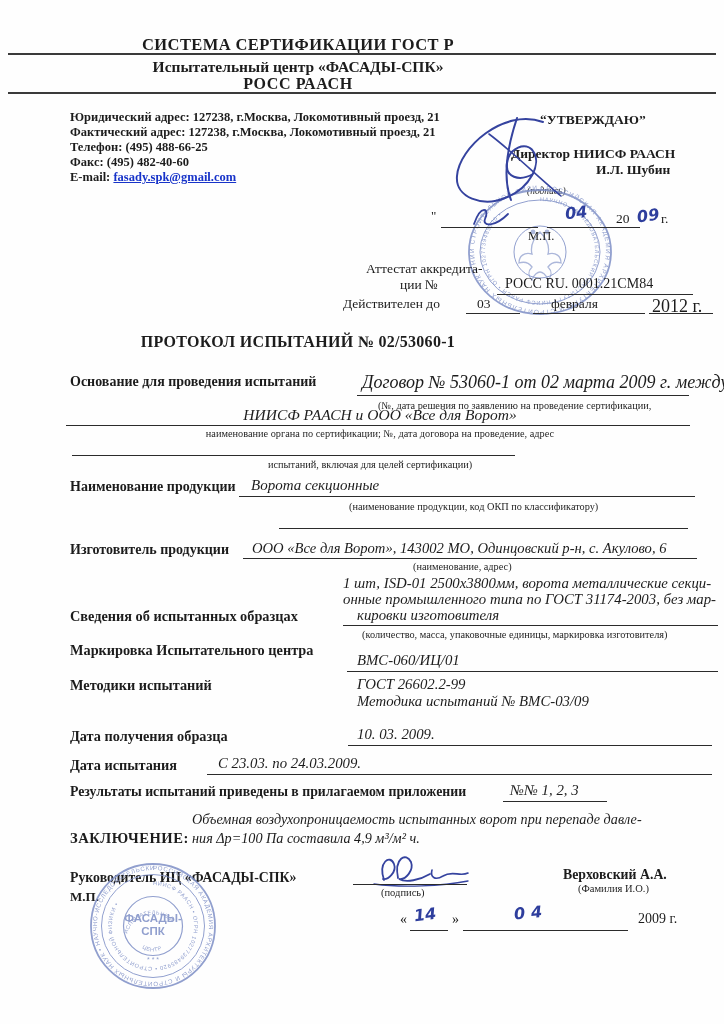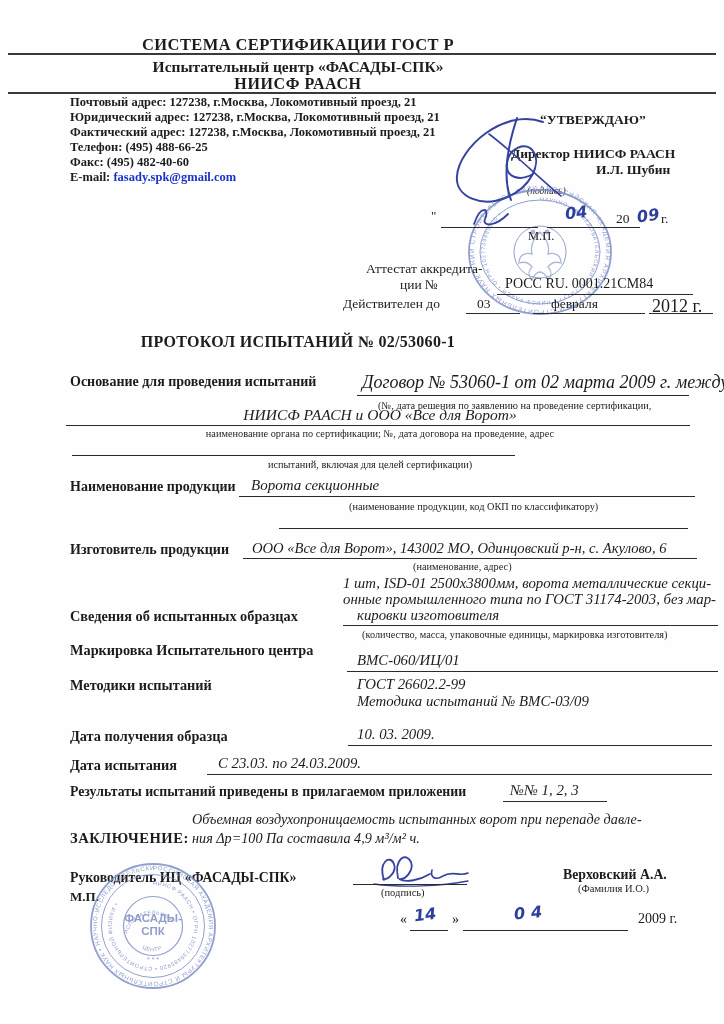--- a/index.html
+++ b/index.html
@@ -6,38 +6,37 @@
   #page{position:relative;width:724px;height:1024px;background:#fefefe;
         font-family:"Liberation Serif",serif;color:#1c1c1c;overflow:hidden}
   .t{position:absolute;white-space:nowrap}
   .b{font-weight:bold}
   .i{font-style:italic}
   .c{left:0;width:596px;text-align:center}
   .hint{font-size:10.3px;color:#1f1f1f}
   .ln{position:absolute;height:0;border-bottom:1.5px solid #2b2b2b}
   .rule{position:absolute;height:0;border-bottom:2px solid #3a3a3a}
   .hand{font-family:"DejaVu Sans",sans-serif;font-style:italic;color:#2e3e9d;font-weight:bold}
-  .link{color:#1733c9;}
+  .link{color:#1733c9;text-decoration:underline}
   .stamp{position:absolute;opacity:.85}
   .stamp text{fill:#7e8fc6;font-family:"Liberation Sans",sans-serif}
   .stamp .ring{stroke:#7e8fc6;fill:none}
   svg.sig path{stroke:#35439f;fill:none;stroke-linecap:round}
 </style>
 </head>
 <body>
 
 <div id="page">
 
   <div class="t c b" style="top:35px;font-size:16.5px;letter-spacing:.4px">СИСТЕМА СЕРТИФИКАЦИИ ГОСТ Р</div>
   <div class="rule" style="top:53px;left:8px;width:708px"></div>
   <div class="t c b" style="top:58px;font-size:15.5px">Испытательный центр «ФАСАДЫ-СПК»</div>
-  <div class="t c b" style="top:75px;font-size:16px;letter-spacing:.6px">НИИСФ РААСН</div>
+  <div class="t c b" style="top:75px;font-size:16px;letter-spacing:.6px">РОСС РААСН</div>
   <div class="rule" style="top:92px;left:8px;width:708px"></div>
 
-  <div class="t b" style="top:95px;left:70px;font-size:12.5px">Почтовый адрес: 127238, г.Москва, Локомотивный проезд, 21</div>
   <div class="t b" style="top:110px;left:70px;font-size:12.5px">Юридический адрес: 127238, г.Москва, Локомотивный проезд, 21</div>
   <div class="t b" style="top:125px;left:70px;font-size:12.5px">Фактический адрес: 127238, г.Москва, Локомотивный проезд, 21</div>
   <div class="t b" style="top:140px;left:70px;font-size:12.5px">Телефон: (495) 488-66-25</div>
   <div class="t b" style="top:155px;left:70px;font-size:12.5px">Факс: (495) 482-40-60</div>
   <div class="t b" style="top:170px;left:70px;font-size:12.5px">
     <span>E-mail:</span>
     <span class="link">fasady.spk@gmail.com</span>
   </div>
 
   <div class="t b" style="top:112px;left:540px;font-size:13.5px">“УТВЕРЖДАЮ”</div>

